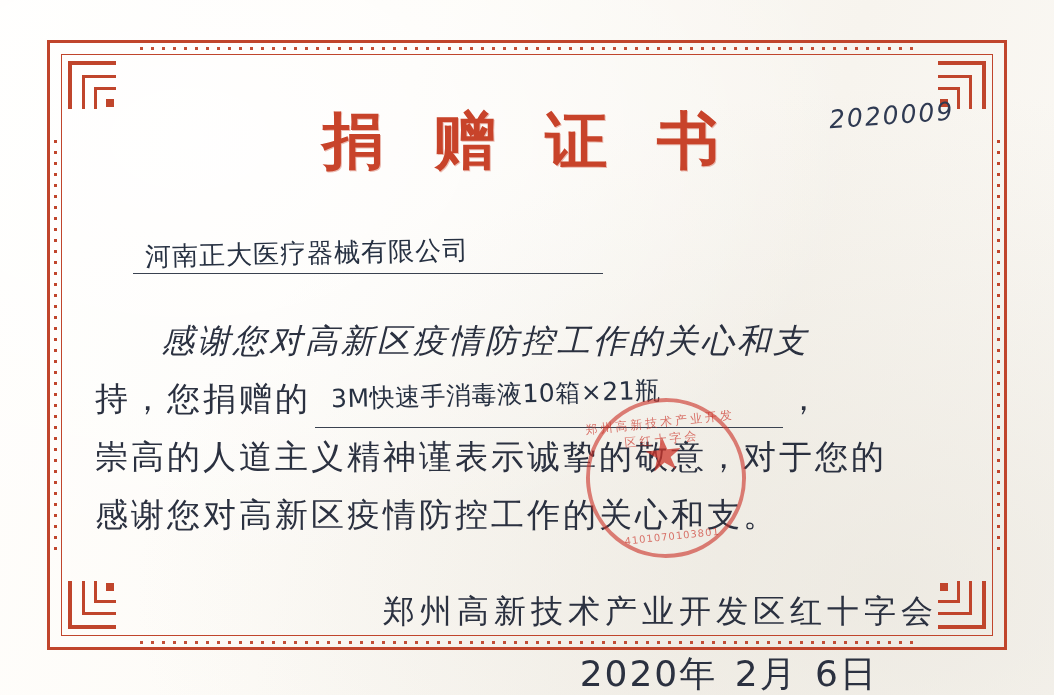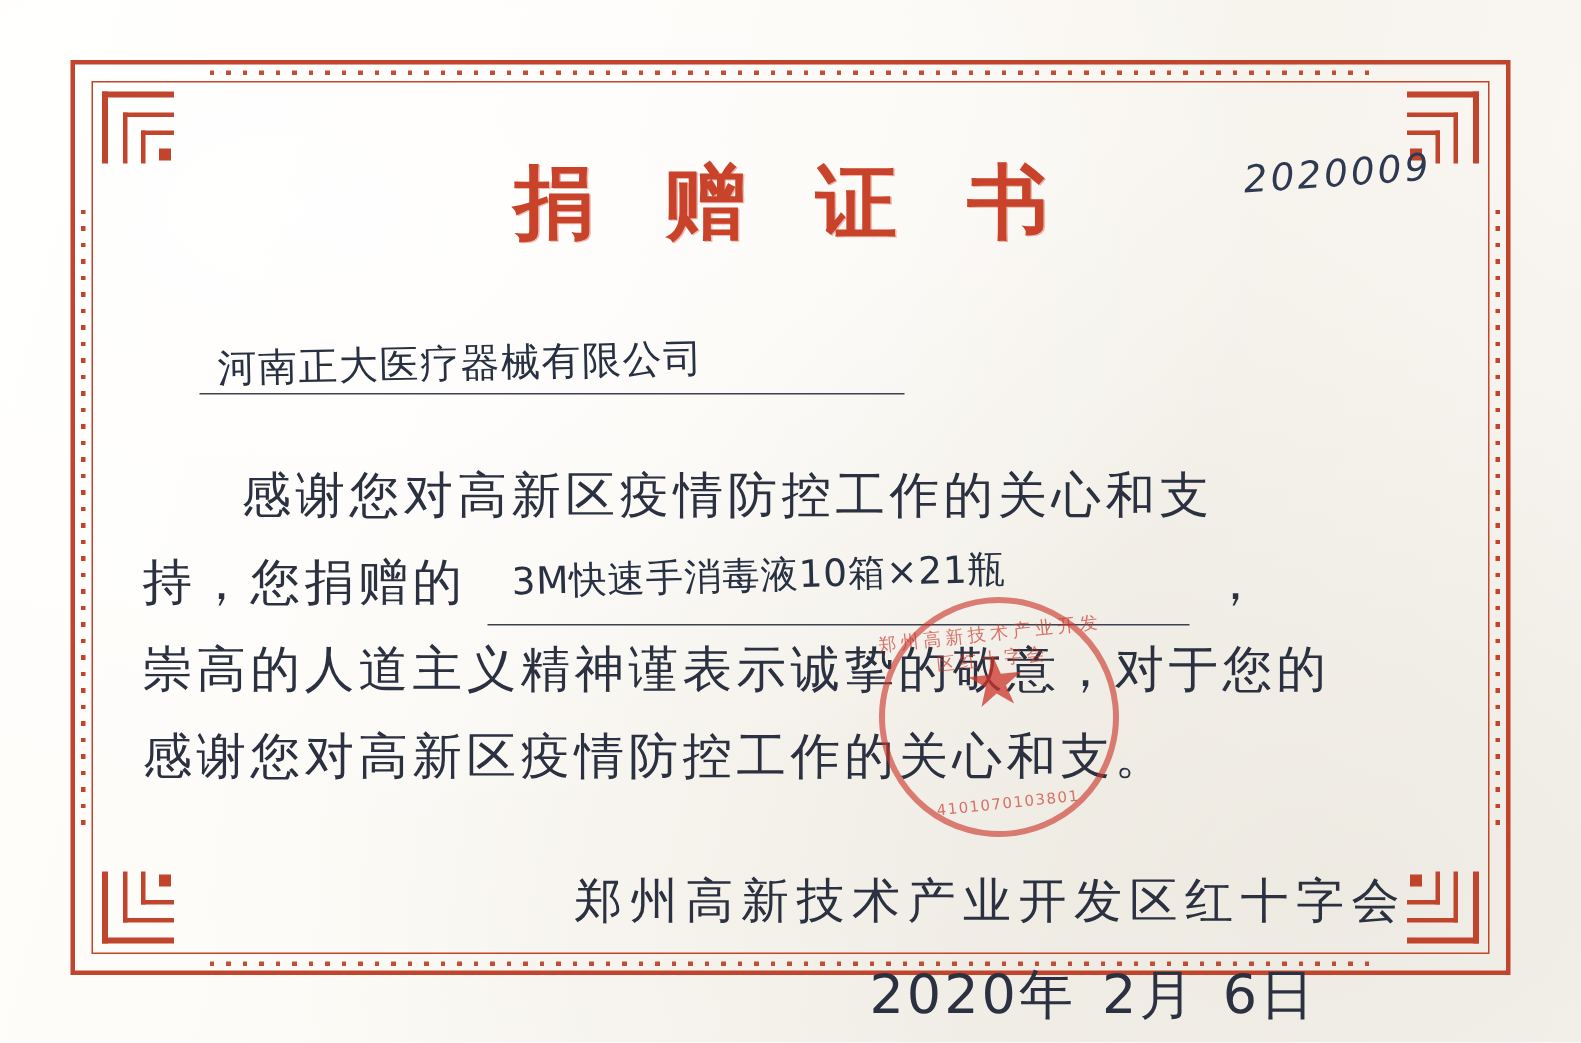--- a/index.html
+++ b/index.html
@@ -101,21 +101,21 @@
   .content {
     position: absolute;
     left: 95px;
     top: 75px;
     width: 865px;
     height: 545px;
   }
   .title {
     text-align: center;
     color: #c8432a;
-    font-size: 54px;
+    font-size: 62px;
     letter-spacing: 14px;
     font-weight: bold;
     font-family: "DejaVu Serif", "Liberation Serif", serif;
     margin-top: 24px;
     text-shadow: 1px 1px 0 rgba(200,67,42,0.35);
   }
   .serial {
     position: absolute;
     right: 6px;
     top: 26px;
@@ -148,27 +148,26 @@
   }
 
   .body-text {
     margin-top: 38px;
     font-size: 33px;
     line-height: 58px;
     color: #2b3140;
     letter-spacing: 3px;
     font-family: "DejaVu Serif", "Liberation Serif", serif;
   }
-  .p-indent { text-indent: 66px; }
+  .p-indent { text-indent: 66px; font-style: italic; }
 
   .gift-row {
     display: flex;
     align-items: flex-end;
     white-space: nowrap;
-    gap: 10px;
   }
   .gift-blank {
     position: relative;
     flex: 0 0 auto;
     width: 468px;
     border-bottom: 1.5px solid #3a4250;
     height: 46px;
     margin: 0 4px;
   }
   .gift-handwritten {

